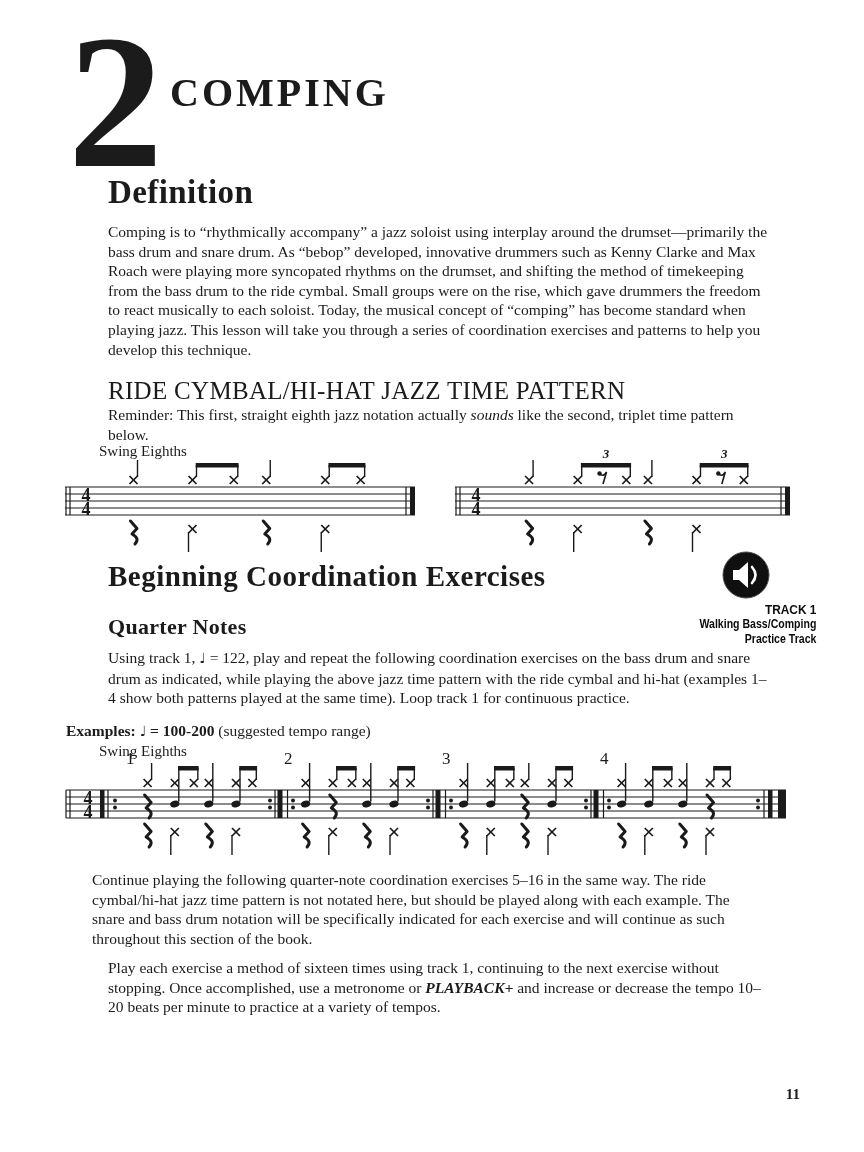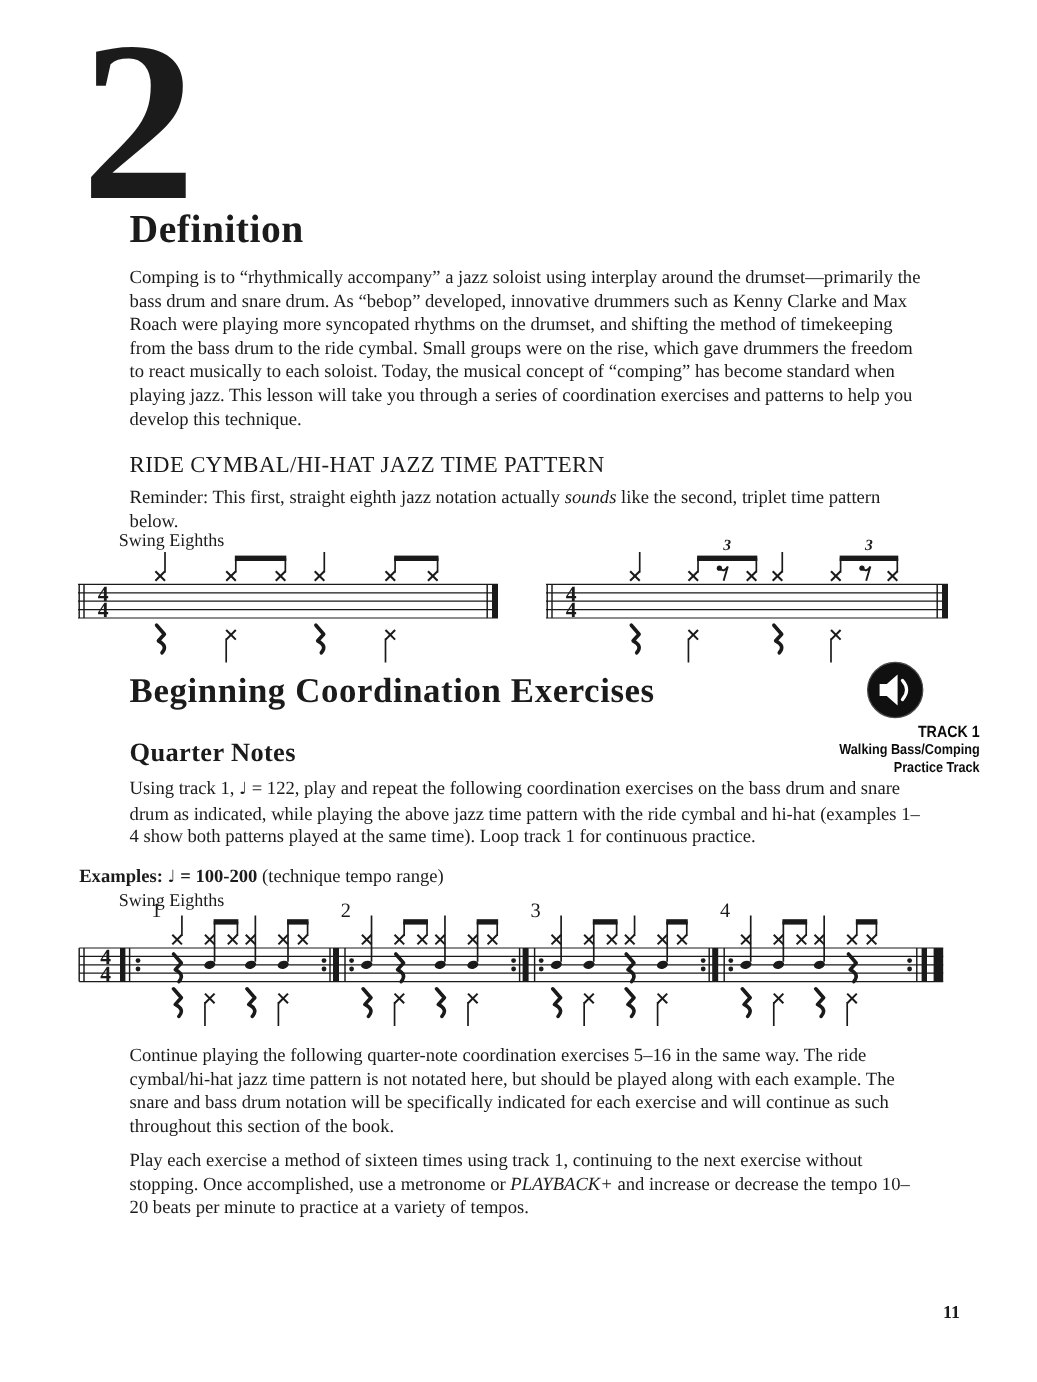--- a/index.html
+++ b/index.html
@@ -4,49 +4,50 @@
 <style>
   html,body{margin:0;padding:0;background:#e8e8e8;}
   .page{position:relative;width:864px;height:1152px;background:#ffffff;overflow:hidden;
         font-family:"Liberation Serif","DejaVu Serif",serif;color:#1b1b1b;}
   .abs{position:absolute;}
   .ch-num{left:68px;top:7px;font-size:190px;line-height:1;font-weight:bold;letter-spacing:-4px;}
   .ch-title{left:170px;top:69px;font-size:40px;font-weight:bold;letter-spacing:3px;}
   .h1{left:108px;top:174px;font-size:33px;font-weight:bold;letter-spacing:.4px;}
   .body-text{width:660px;font-size:15.5px;line-height:19.6px;}
   .p-def{left:108px;top:222px;}
-  .h2{left:108px;top:377px;font-size:19px;letter-spacing:.3px;}
+  .h2{left:108px;top:377px;font-size:25px;letter-spacing:.3px;}
   .p-reminder{left:108px;top:405px;}
   .swing-label{font-size:15px;}
   .sw1{left:99px;top:443px;}
   .sw2{left:99px;top:743px;}
   .h-big{left:108px;top:560px;font-size:29px;font-weight:bold;letter-spacing:.5px;}
   .h3{left:108px;top:614px;font-size:22px;font-weight:bold;letter-spacing:.3px;}
   .p-quarter{left:108px;top:648px;}
   .examples-line{left:66px;top:722px;font-size:15.5px;}
   .examples-line b{font-weight:bold;}
-  .p-continue{left:108px;top:870px;}
+  .p-continue{left:92px;top:870px;}
   .p-play{left:108px;top:958px;}
   .page-num{left:760px;top:1086px;width:40px;text-align:right;font-size:15px;font-weight:600;}
   .note-glyph{font-family:"DejaVu Sans",sans-serif;font-size:14px;}
   .italic{font-style:italic;}
-  .bold-italic{font-style:italic;font-weight:normal;}
+  .bold-italic{font-style:italic;font-weight:bold;}
   .track-badge{left:666px;top:548px;width:160px;text-align:right;}
   .track-icon-wrap{display:block;margin:0 auto;width:54px;height:54px;}
   .track-text{display:block;font-family:"Liberation Sans","DejaVu Sans",sans-serif;
               font-weight:bold;font-size:12px;line-height:15px;color:#0b0b0b;
               transform:scaleX(.88);transform-origin:50% 0;white-space:nowrap;}
   svg{display:block;}
 </style>
 </head>
 <body>
 
 <div class="page">
 
   <div class="abs ch-num">2</div>
+  <div class="abs ch-title">COMPING</div>
 
   <div class="abs h1">Definition</div>
   <div class="abs body-text p-def">Comping is to “rhythmically accompany” a jazz soloist using interplay around the drumset—primarily the bass drum and snare drum. As “bebop” developed, innovative drummers such as Kenny Clarke and Max Roach were playing more syncopated rhythms on the drumset, and shifting the method of timekeeping from the bass drum to the ride cymbal. Small groups were on the rise, which gave drummers the freedom to react musically to each soloist. Today, the musical concept of “comping” has become standard when playing jazz. This lesson will take you through a series of coordination exercises and patterns to help you develop this technique.</div>
 
   <div class="abs h2">RIDE CYMBAL/HI-HAT JAZZ TIME PATTERN</div>
   <div class="abs body-text p-reminder"><span>Reminder: This first, straight eighth jazz notation actually </span><span class="italic">sounds</span><span> like the second, triplet time pattern below.</span></div>
 
   <div class="abs swing-label sw1">Swing Eighths</div>
   <svg class="abs" style="left:64px;top:445px;" width="736" height="112">
       <line x1="1" y1="42" x2="351" y2="42" stroke="#1a1a1a" stroke-width="1"></line>
@@ -146,21 +147,21 @@
       </svg>
     </span>
     <span class="track-text t1" style="font-size:13.5px;">TRACK 1</span>
     <span class="track-text">Walking Bass/Comping</span>
     <span class="track-text">Practice Track</span>
   </div>
 
   <div class="abs h3">Quarter Notes</div>
   <div class="abs body-text p-quarter"><span>Using track 1, </span><span class="note-glyph">♩</span><span> = 122, play and repeat the following coordination exercises on the bass drum and snare drum as indicated, while playing the above jazz time pattern with the ride cymbal and hi-hat (examples 1–4 show both patterns played at the same time). Loop track 1 for continuous practice.</span></div>
 
-  <div class="abs examples-line"><b>Examples: </b><b class="note-glyph">♩</b><b> = 100-200 </b><span>(technique tempo range)</span></div>
+  <div class="abs examples-line"><b>Examples: </b><b class="note-glyph">♩</b><b> = 100-200 </b><span>(suggested tempo range)</span></div>
 
   <div class="abs swing-label sw2">Swing Eighths</div>
   <svg class="abs" style="left:64px;top:748px;" width="736" height="112">
       <line x1="2" y1="42" x2="722" y2="42" stroke="#1a1a1a" stroke-width="1"></line>
       <line x1="2" y1="49" x2="722" y2="49" stroke="#1a1a1a" stroke-width="1"></line>
       <line x1="2" y1="56" x2="722" y2="56" stroke="#1a1a1a" stroke-width="1"></line>
       <line x1="2" y1="63" x2="722" y2="63" stroke="#1a1a1a" stroke-width="1"></line>
       <line x1="2" y1="70" x2="722" y2="70" stroke="#1a1a1a" stroke-width="1"></line>
       <line x1="2" y1="42" x2="2" y2="70" stroke="#1a1a1a" stroke-width="1.2"></line>
       <line x1="6" y1="42" x2="6" y2="70" stroke="#1a1a1a" stroke-width="1.2"></line>

